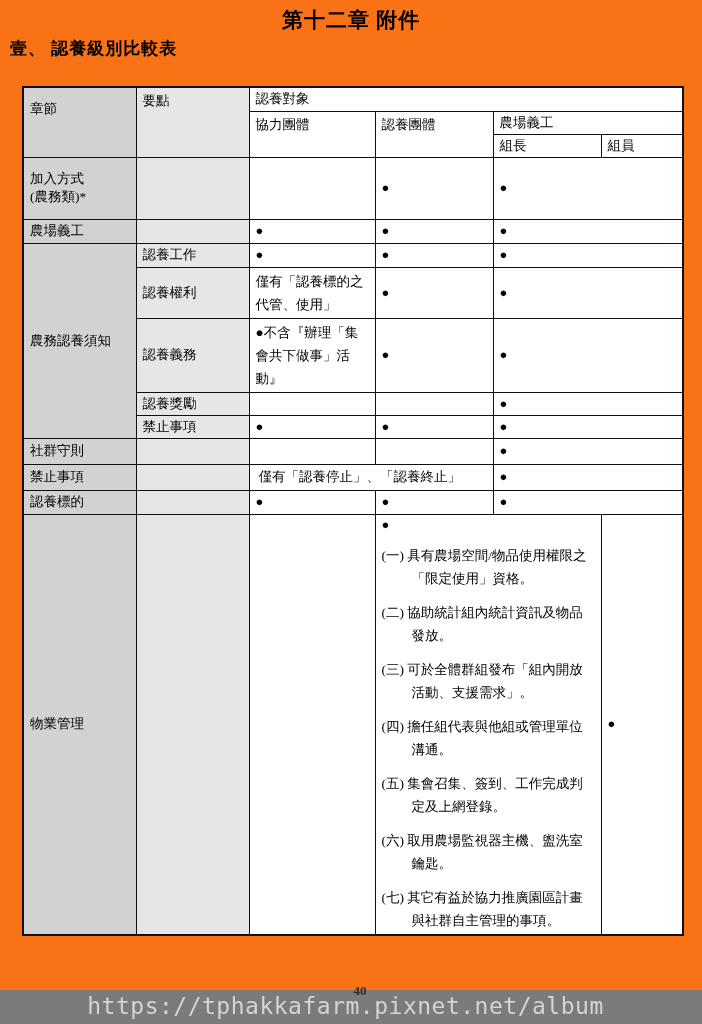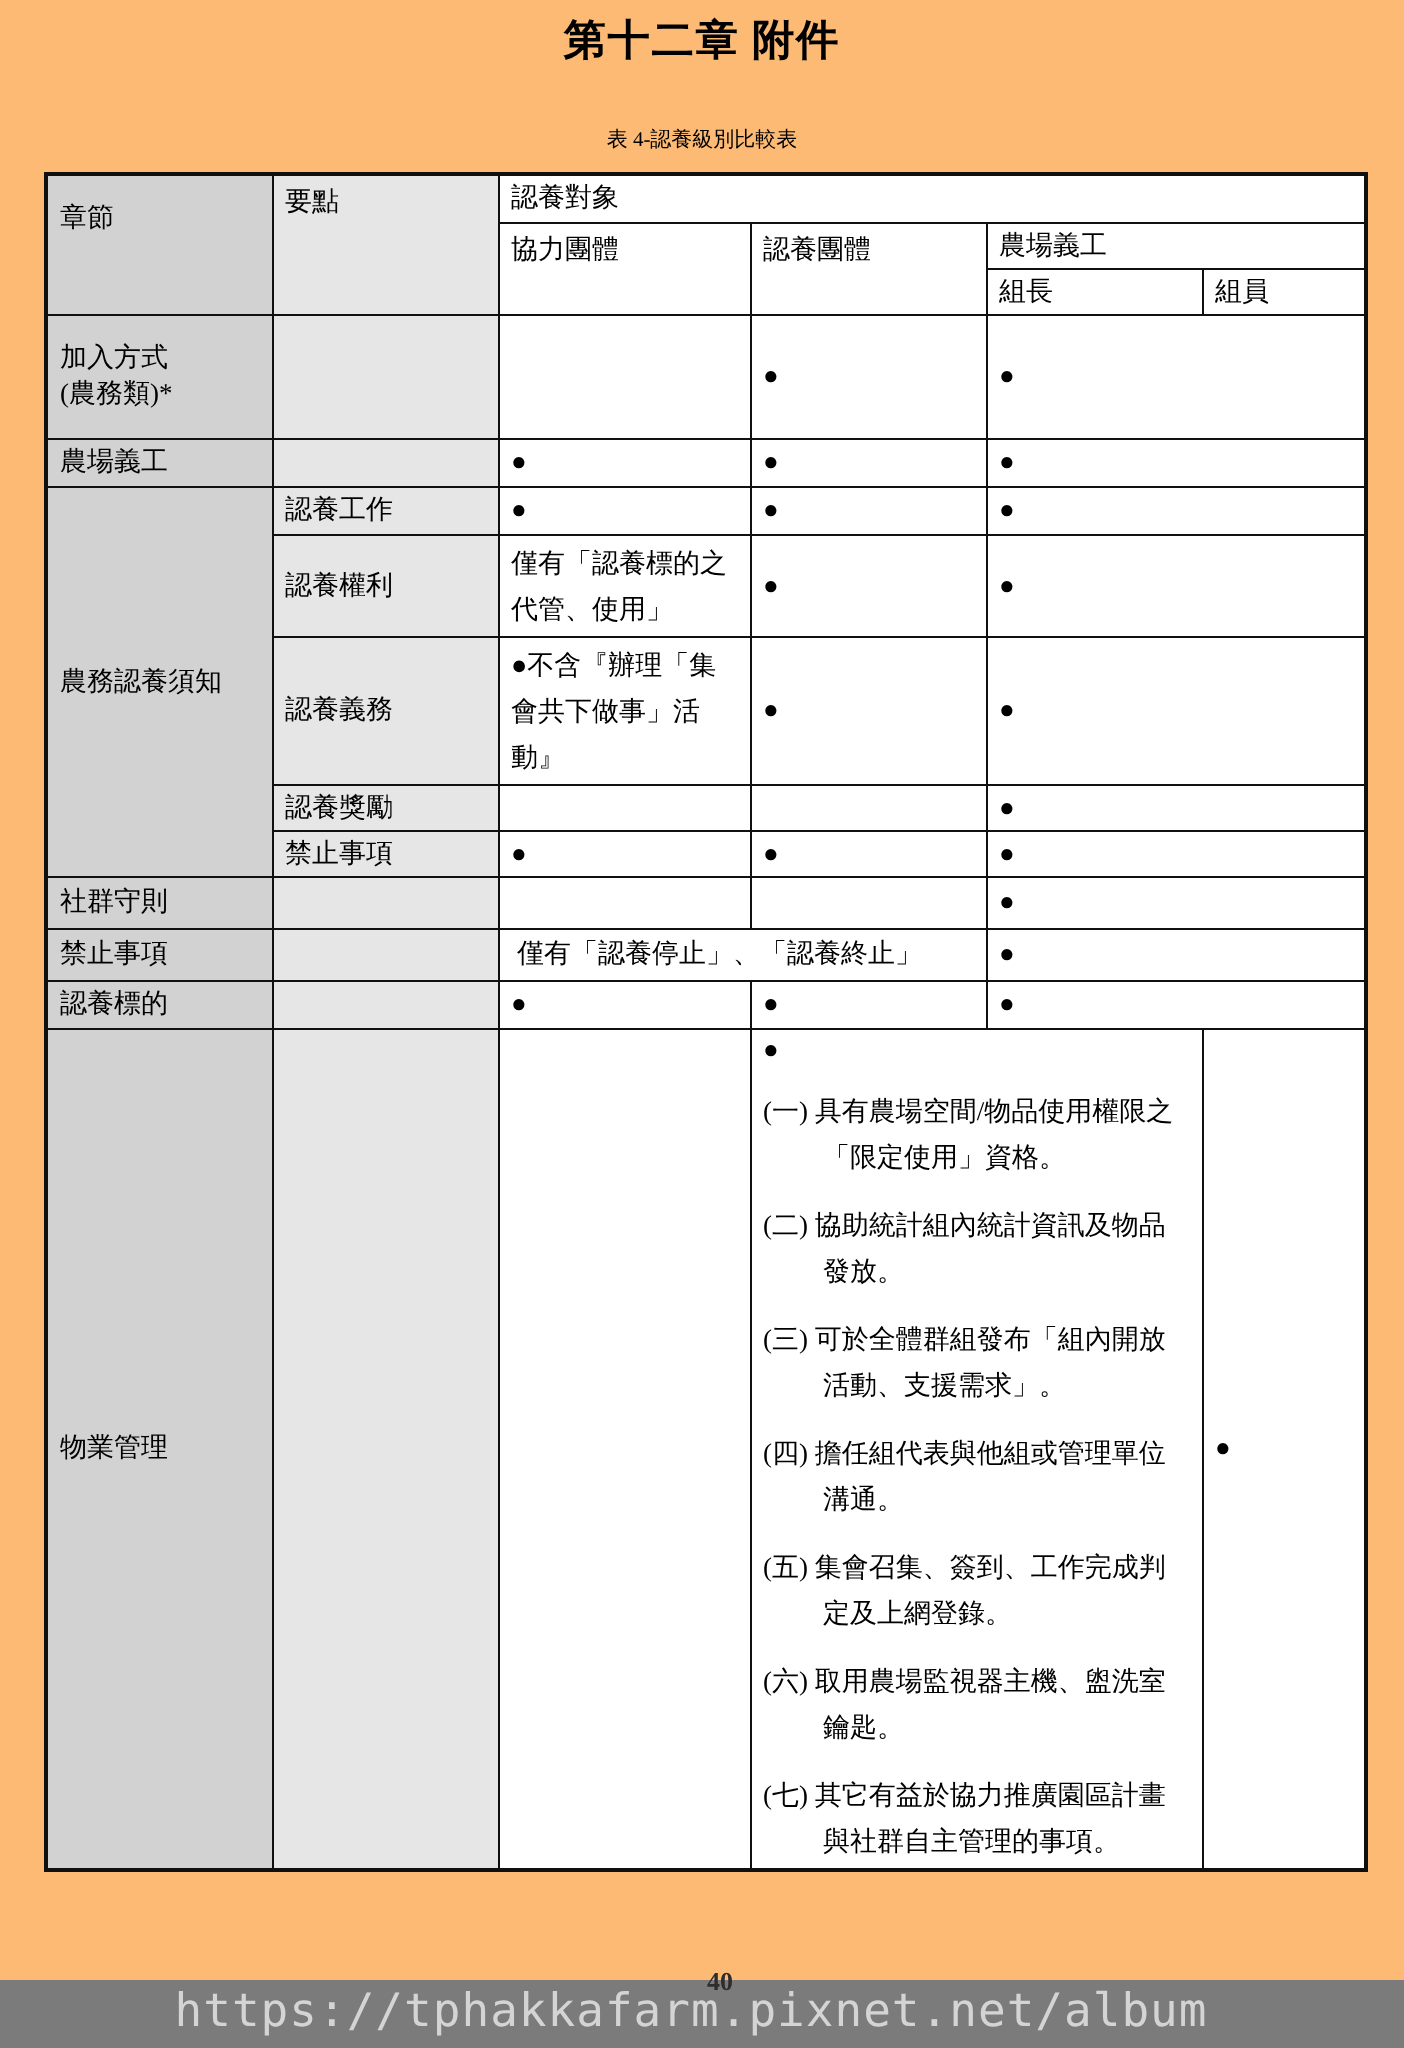--- a/index.html
+++ b/index.html
@@ -1,19 +1,19 @@
 <!DOCTYPE html>
 <html><head>
 <meta charset="utf-8">
 <style>
   html,body{margin:0;padding:0;}
   .page{
     position:relative;
     width:702px;height:1024px;
-    background:#fdba74;
+    background:#f97316;
     font-family:"Liberation Serif","DejaVu Serif",serif;
     color:#000;
     overflow:hidden;
   }
   .chapter-title{
     position:absolute;top:6px;left:0;width:100%;
     text-align:center;font-size:21px;font-weight:bold;letter-spacing:1px;
   }
   .section-heading{
     position:absolute;top:37px;left:10px;
@@ -62,21 +62,21 @@
     text-align:center;box-sizing:border-box;padding-right:11px;
     letter-spacing:0.5px;
   }
 </style>
 </head>
 <body>
 
 <div class="page">
 
   <div class="chapter-title">第十二章 附件</div>
-  <div class="table-caption">表 4-認養級別比較表</div>
+  <div class="section-heading">壹、 認養級別比較表</div>
 
   <table class="cmp">
     <colgroup>
       <col style="width:113px">
       <col style="width:113px">
       <col style="width:126px">
       <col style="width:118px">
       <col style="width:108px">
       <col style="width:82px">
     </colgroup>

